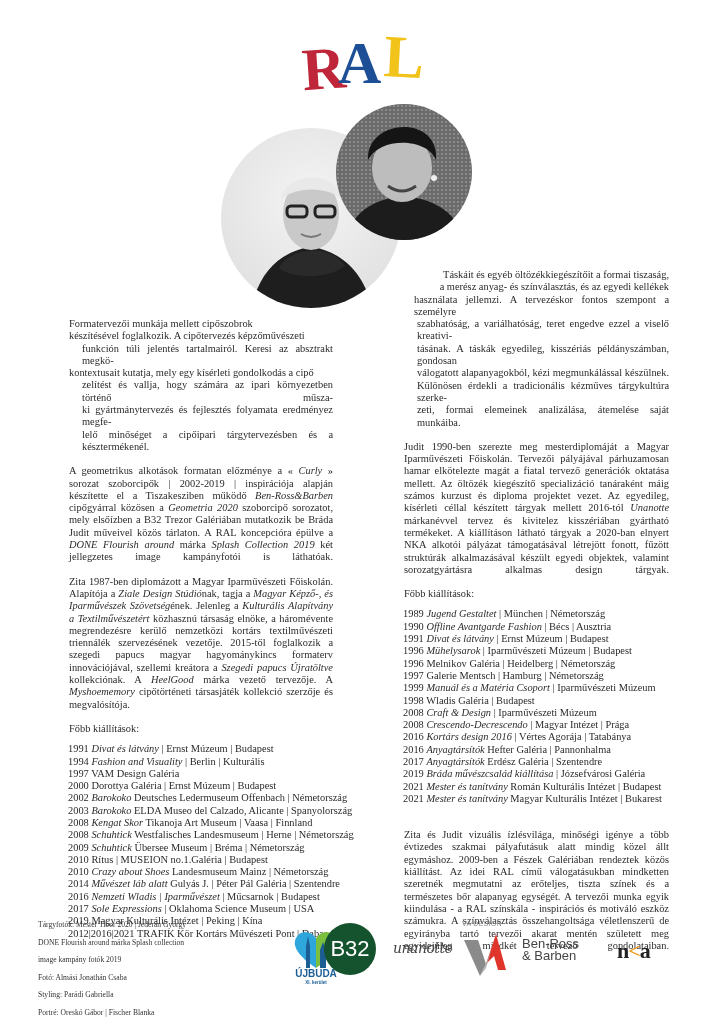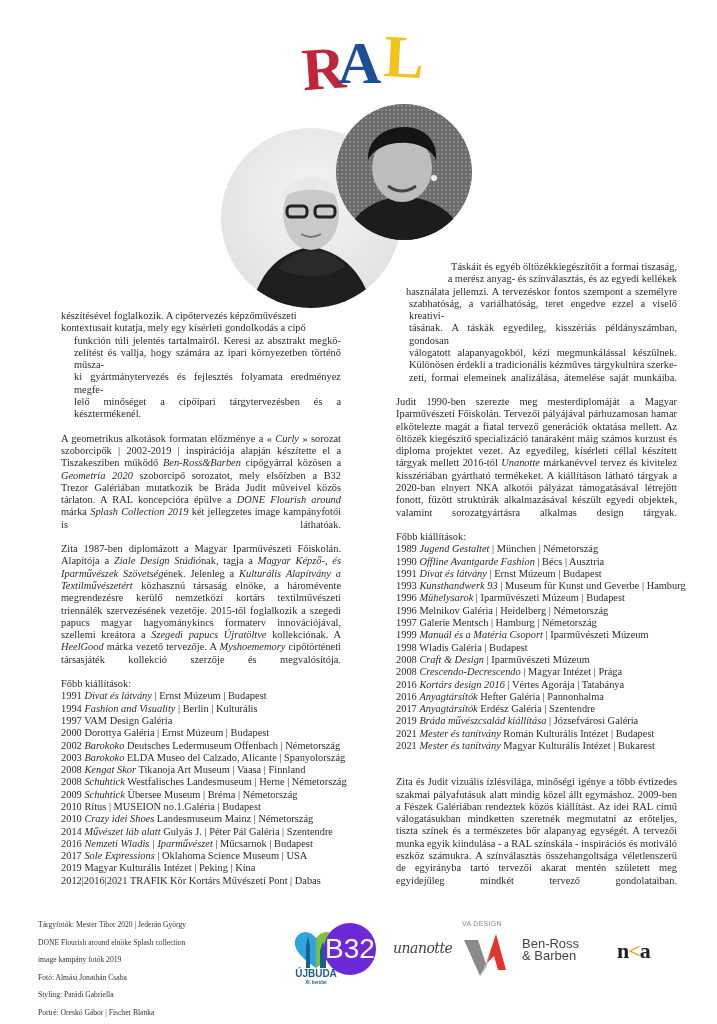--- a/index.html
+++ b/index.html
@@ -10,42 +10,42 @@
   .logo .r { left:0; top:4px; transform:rotate(-4deg); }
   .logo .a { left:36px; top:-2px; }
   .logo .l { left:82px; top:-8px; transform:rotate(3deg); }
 
   .portrait { position:absolute; border-radius:50%; overflow:hidden; }
   .portrait-zita { left:221px; top:128px; width:180px; height:180px; background:radial-gradient(circle at 50% 40%, #f4f4f4 0%, #e3e3e3 70%, #d6d6d6 100%); }
   .portrait-judit { left:336px; top:104px; width:136px; height:136px; background:#6b6b6b; background-image:radial-gradient(#8a8a8a 1px, transparent 1px); background-size:4px 4px; }
   .portrait svg { position:absolute; left:0; top:0; width:100%; height:100%; }
 
   .col { position:absolute; font-size:10.4px; line-height:12.3px; }
-  .col p { margin:0; }
+  .col p { margin:8px; }
   .left { left:61px; top:310px; width:280px; }
   .right { left:396px; top:261px; width:281px; }
   .justify { text-align:justify; text-align-last:justify; }
   .para { margin-bottom:12px !important; }
   .line { white-space:nowrap; display:block; }
   .line.j { text-align:justify; text-align-last:justify; white-space:normal;padding-left:13px; }
   .r-align { text-align:right; }
   em, .it { font-style:italic; }
   .expo-title { margin-top:0; }
-  .expo-list { list-style:none; margin:0; padding:0; }
+  .expo-list { list-style:none; margin:7px; padding:0; }
   .expo-list li { white-space:nowrap; }
 
   .credits { position:absolute; left:38px; top:912px; width:200px; font-size:7.6px; line-height:9.6px; color:#333; }
   .credits div { white-space:nowrap;margin-top:8px; }
 
   .sponsors { position:absolute; left:240px; top:920px; width:460px; height:80px; }
   .sp { position:absolute; }
   .ujbuda { left:8px; top:8px; width:48px; height:62px;margin-left:44px; }
   .ujbuda .txt { position:absolute; left:0; top:40px; width:48px; text-align:center; font-family:"Liberation Sans", sans-serif; font-weight:bold; font-size:10px; color:#1c5e94; }
   .ujbuda .sub { position:absolute; left:0; top:52px; width:48px; text-align:center; font-family:"Liberation Sans", sans-serif; font-size:4.5px; color:#1c5e94; font-weight:bold; }
-  .b32 { left:84px; top:3px; width:52px; height:52px; border-radius:50%; background:#6d28d9; color:#fff; text-align:center; line-height:52px; font-family:"Liberation Sans", sans-serif; font-size:28px; }
+  .b32 { left:84px; top:3px; width:52px; height:52px; border-radius:50%; background:#14532d; color:#fff; text-align:center; line-height:52px; font-family:"Liberation Sans", sans-serif; font-size:22px; }
   .unanotte { left:153px; top:20px; font-family:"DejaVu Serif", serif; font-style:italic; font-size:14px; color:#444; letter-spacing:-0.5px; }
   .vadesign { left:222px; top:0; width:50px; height:60px; }
   .vadesign .t { position:absolute; left:0; top:0; width:50px; font-family:"Liberation Sans", sans-serif; font-size:7px; color:#888; letter-spacing:0.3px; }
   .benross { left:282px; top:18px; font-family:"Liberation Sans", sans-serif; font-size:13px; line-height:12px; color:#444; text-align:left; }
   .nka { left:377px; top:18px; font-family:Liberation Serif, serif; font-size:22px; font-weight:bold; color:#222; letter-spacing:-1px; }
   .nka .k { color:#f0a020; }
 </style>
 </head>
 <body>
 
@@ -71,42 +71,43 @@
     <path d="M10 136 C15 110 35 95 68 92 C100 95 122 110 128 136 Z" fill="#1c1c1c"></path>
     <ellipse cx="66" cy="64" rx="30" ry="34" fill="#bdbdbd"></ellipse>
     <path d="M32 56 C30 14 104 10 100 56 C92 34 44 32 32 56 Z" fill="#151515"></path>
     <path d="M52 82 Q66 92 80 82" stroke="#444" stroke-width="3" fill="none"></path>
     <circle cx="98" cy="74" r="3" fill="#eee"></circle>
   </svg>
 </div>
 
 <div class="col left">
   <p class="para">
+    <span class="line">Formatervezői munkája mellett cipőszobrok</span>
     <span class="line">készítésével foglalkozik. A cipőtervezés képzőművészeti</span>
+    <span class="line j">funkción túli jelentés tartalmairól. Keresi az absztrakt megkö-</span>
     <span class="line">kontextusait kutatja, mely egy kísérleti gondolkodás a cipő</span>
-    <span class="line j">funkción túli jelentés tartalmairól. Keresi az absztrakt megkö-</span>
     <span class="line j">zelítést és vallja, hogy számára az ipari környezetben történő műsza-</span>
     <span class="line j">ki gyártmánytervezés és fejlesztés folyamata eredményez megfe-</span>
     <span class="line j">lelő minőséget a cipőipari tárgytervezésben és a késztermékenél.</span>
   </p>
   <p class="para justify"><span>A geometrikus alkotások formatan előzménye a « </span><em>Curly</em><span> » sorozat szoborcipők | 2002-2019 | inspirációja alapján készítette el a Tiszakesziben működő </span><em>Ben-Ross&amp;Barben</em><span> cipőgyárral közösen a </span><em>Geometria 2020</em><span> szoborcipő sorozatot, mely elsőízben a B32 Trezor Galériában mutatkozik be Bráda Judit műveivel közös tárlaton. A RAL koncepcióra épülve a </span><em>DONE Flourish around</em><span> márka </span><em>Splash Collection 2019</em><span> két jellegzetes image kampányfotói is láthatóak.</span></p>
   <p class="para justify"><span>Zita 1987-ben diplomázott a Magyar Iparművészeti Főiskolán. Alapítója a </span><em>Ziale Design Stúdió</em><span>nak, tagja a </span><em>Magyar Képző-, és Iparművészek Szövetség</em><span>ének. Jelenleg a </span><em>Kulturális Alapítvány a Textilművészetért</em><span> közhasznú társaság elnöke, a háromévente megrendezésre kerülő nemzetközi kortárs textilművészeti triennálék szervezésének vezetője. 2015-től foglalkozik a szegedi papucs magyar hagyománykincs formaterv innovációjával, szellemi kreátora a </span><em>Szegedi papucs Újratöltve</em><span> kollekciónak. A </span><em>HeelGood</em><span> márka vezető tervezője. A </span><em>Myshoememory</em><span> cipőtörténeti társasjáték kollekció szerzője és megvalósítója.</span></p>
   <p class="expo-title">Főbb kiállítások:</p>
   <ul class="expo-list" id="left-expo">
       <li><span>1991</span> <em>Divat és látvány</em><span> | Ernst Múzeum | Budapest</span></li>
       <li><span>1994</span> <em>Fashion and Visuality</em><span> | Berlin | Kulturális</span></li>
       <li><span>1997</span> <span>VAM Design Galéria</span></li>
       <li><span>2000</span> <span>Dorottya Galéria | Ernst Múzeum | Budapest</span></li>
       <li><span>2002</span> <em>Barokoko</em><span> Deutsches Ledermuseum  Offenbach | Németország</span></li>
       <li><span>2003</span> <em>Barokoko</em><span> ELDA Museo del Calzado, Alicante | Spanyolország</span></li>
       <li><span>2008</span> <em>Kengat Skor</em><span> Tikanoja Art Museum | Vaasa | Finnland</span></li>
       <li><span>2008</span> <em>Schuhtick</em><span> Westfalisches Landesmuseum | Herne | Németország</span></li>
       <li><span>2009</span> <em>Schuhtick</em><span> Übersee Museum | Bréma | Németország</span></li>
       <li><span>2010</span> <span>Rítus | MUSEION no.1.Galéria | Budapest</span></li>
-      <li><span>2010</span> <em>Crazy idei Shoes</em><span> Landesmuseum  Mainz | Németország</span></li>
+      <li><span>2010</span> <em>Crazy about Shoes</em><span> Landesmuseum  Mainz | Németország</span></li>
       <li><span>2014</span> <em>Művészet láb alatt</em><span> Gulyás J. | Péter Pál Galéria | Szentendre</span></li>
       <li><span>2016</span> <em>Nemzeti Wladis | Iparművészet</em><span> | Műcsarnok | Budapest</span></li>
       <li><span>2017</span> <em>Sole Expressions</em><span> | Oklahoma Science Museum | USA</span></li>
       <li><span>2019</span> <span>Magyar Kulturális Intézet | Peking | Kína</span></li>
       <li><span>2012|2016|2021</span> <span>TRAFIK Kör Kortárs Művészeti Pont | Dabas</span></li>
     </ul>
 </div>
 
 <div class="col right">
   <p class="para">
@@ -118,41 +119,40 @@
     <span class="line j">válogatott alapanyagokból, kézi megmunkálással készülnek.</span>
     <span class="line j">Különösen érdekli a tradicionális kézműves tárgykultúra szerke-</span>
     <span class="line j">zeti, formai elemeinek analizálása, átemelése saját munkáiba.</span>
   </p>
   <p class="para justify"><span>Judit 1990-ben szerezte meg mesterdiplomáját a Magyar Iparművészeti Főiskolán. Tervezői pályájával párhuzamosan hamar elkötelezte magát a fiatal tervező generációk oktatása mellett. Az öltözék kiegészítő specializáció tanáraként máig számos kurzust és diploma projektet vezet. Az egyedileg, kísérleti céllal készített tárgyak mellett 2016-tól </span><em>Unanotte</em><span> márkanévvel tervez és kivitelez kisszériában gyártható termékeket. A kiállításon látható tárgyak a 2020-ban elnyert NKA alkotói pályázat támogatásával létrejött fonott, fűzött struktúrák alkalmazásával készült egyedi objektek, valamint sorozatgyártásra alkalmas design tárgyak.</span></p>
   <p class="expo-title">Főbb kiállítások:</p>
   <ul class="expo-list" id="right-expo" style="margin-bottom:24px">
       <li><span>1989</span> <em>Jugend Gestaltet</em><span> | München | Németország</span></li>
       <li><span>1990</span> <em>Offline Avantgarde Fashion</em><span> | Bécs | Ausztria</span></li>
       <li><span>1991</span> <em>Divat és látvány</em><span> | Ernst Múzeum | Budapest</span></li>
-      <li><span>1993</span> <em>Kunsthandwerk 93</em><span> | Museum für Kunst und Geverbe | Hamburg</span></li>
       <li><span>1996</span> <em>Mühelysarok</em><span> | Iparművészeti Múzeum | Budapest</span></li>
       <li><span>1996</span> <span>Melnikov Galéria | Heidelberg | Németország</span></li>
       <li><span>1997</span> <span>Galerie Mentsch | Hamburg | Németország</span></li>
       <li><span>1999</span> <em>Manuál és a Matéria Csoport</em><span> | Iparművészeti Múzeum</span></li>
       <li><span>1998</span> <span>Wladis Galéria | Budapest</span></li>
       <li><span>2008</span> <em>Craft &amp; Design</em><span> | Iparművészeti Múzeum</span></li>
       <li><span>2008</span> <em>Crescendo-Decrescendo</em><span> | Magyar Intézet | Prága</span></li>
       <li><span>2016</span> <em>Kortárs design 2016</em><span> | Vértes Agorája | Tatabánya</span></li>
       <li><span>2016</span> <em>Anyagtársítók</em><span> Hefter Galéria | Pannonhalma</span></li>
       <li><span>2017</span> <em>Anyagtársítók</em><span> Erdész Galéria | Szentendre</span></li>
       <li><span>2019</span> <em>Bráda művészcsalád kiállítása</em><span> | Józsefvárosi Galéria</span></li>
       <li><span>2021</span> <em>Mester és tanítvány</em><span> Román Kulturális Intézet | Budapest</span></li>
       <li><span>2021</span> <em>Mester és tanítvány</em><span> Magyar Kulturális Intézet | Bukarest</span></li>
     </ul>
   <p class="justify">Zita és Judit vizuális ízlésvilága, minőségi igénye a több évtizedes szakmai pályafutásuk alatt mindig közel állt egymáshoz. 2009-ben a Fészek Galériában rendeztek közös kiállítást. Az idei RAL című válogatásukban mindketten szeretnék megmutatni az erőteljes, tiszta színek és a természetes bőr alapanyag egységét. A tervezői munka egyik kiindulása - a RAL színskála - inspirációs és motiváló eszköz számukra. A színválasztás összehangoltsága véletlenszerű de egyirányba tartó tervezői akarat mentén született meg egyidejűleg mindkét tervező gondolataiban.</p>
 </div>
 
 <div class="credits">
   <div>Tárgyfotók: Mester Tibor 2020 | Jederán György</div>
-  <div>DONE Flourish around elnöke Splash collection</div>
+  <div>DONE Flourish around márka Splash collection</div>
   <div>image kampány fotók 2019</div>
   <div>Fotó: Almási Jonathán Csaba</div>
   <div>Styling: Parádi Gabriella</div>
   <div>Portré: Oreskó Gábor | Fischer Blanka</div>
 </div>
 
 <div class="sponsors">
   <div class="sp ujbuda">
     <svg width="48" height="42" viewBox="0 0 48 42">
       <path d="M24 40 C6 28 0 18 4 10 C8 2 18 2 24 10 Z" fill="#2ea6dc"></path>

